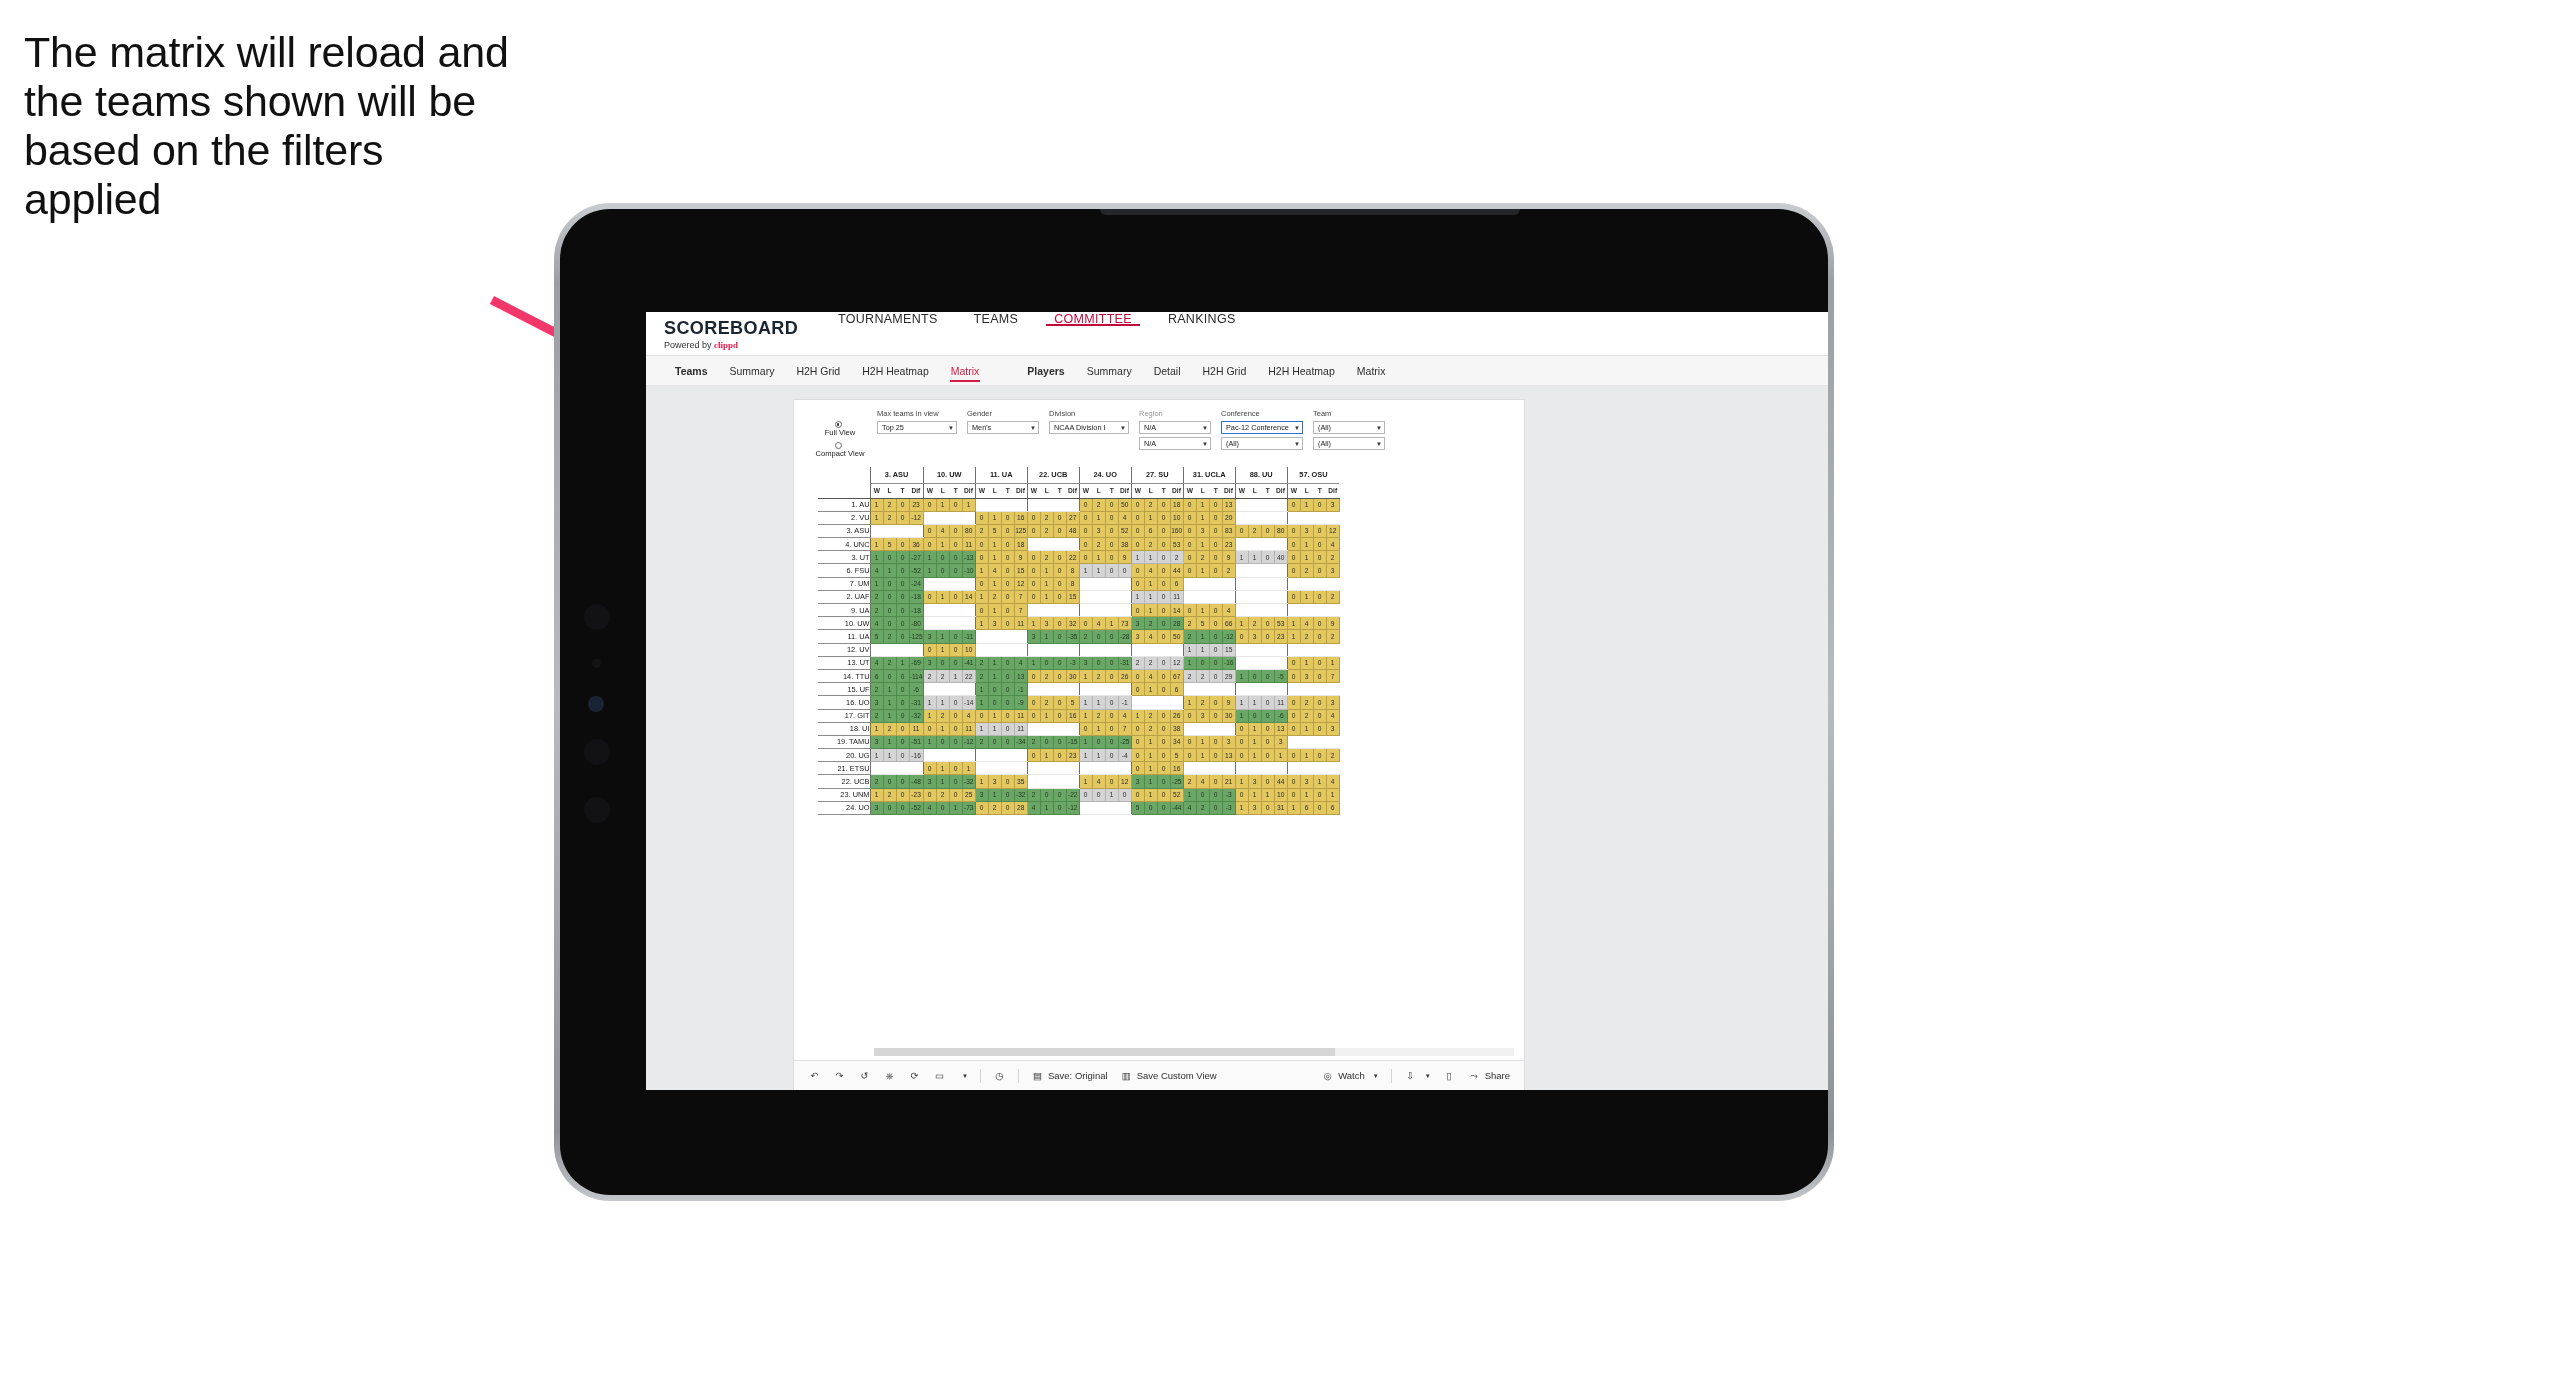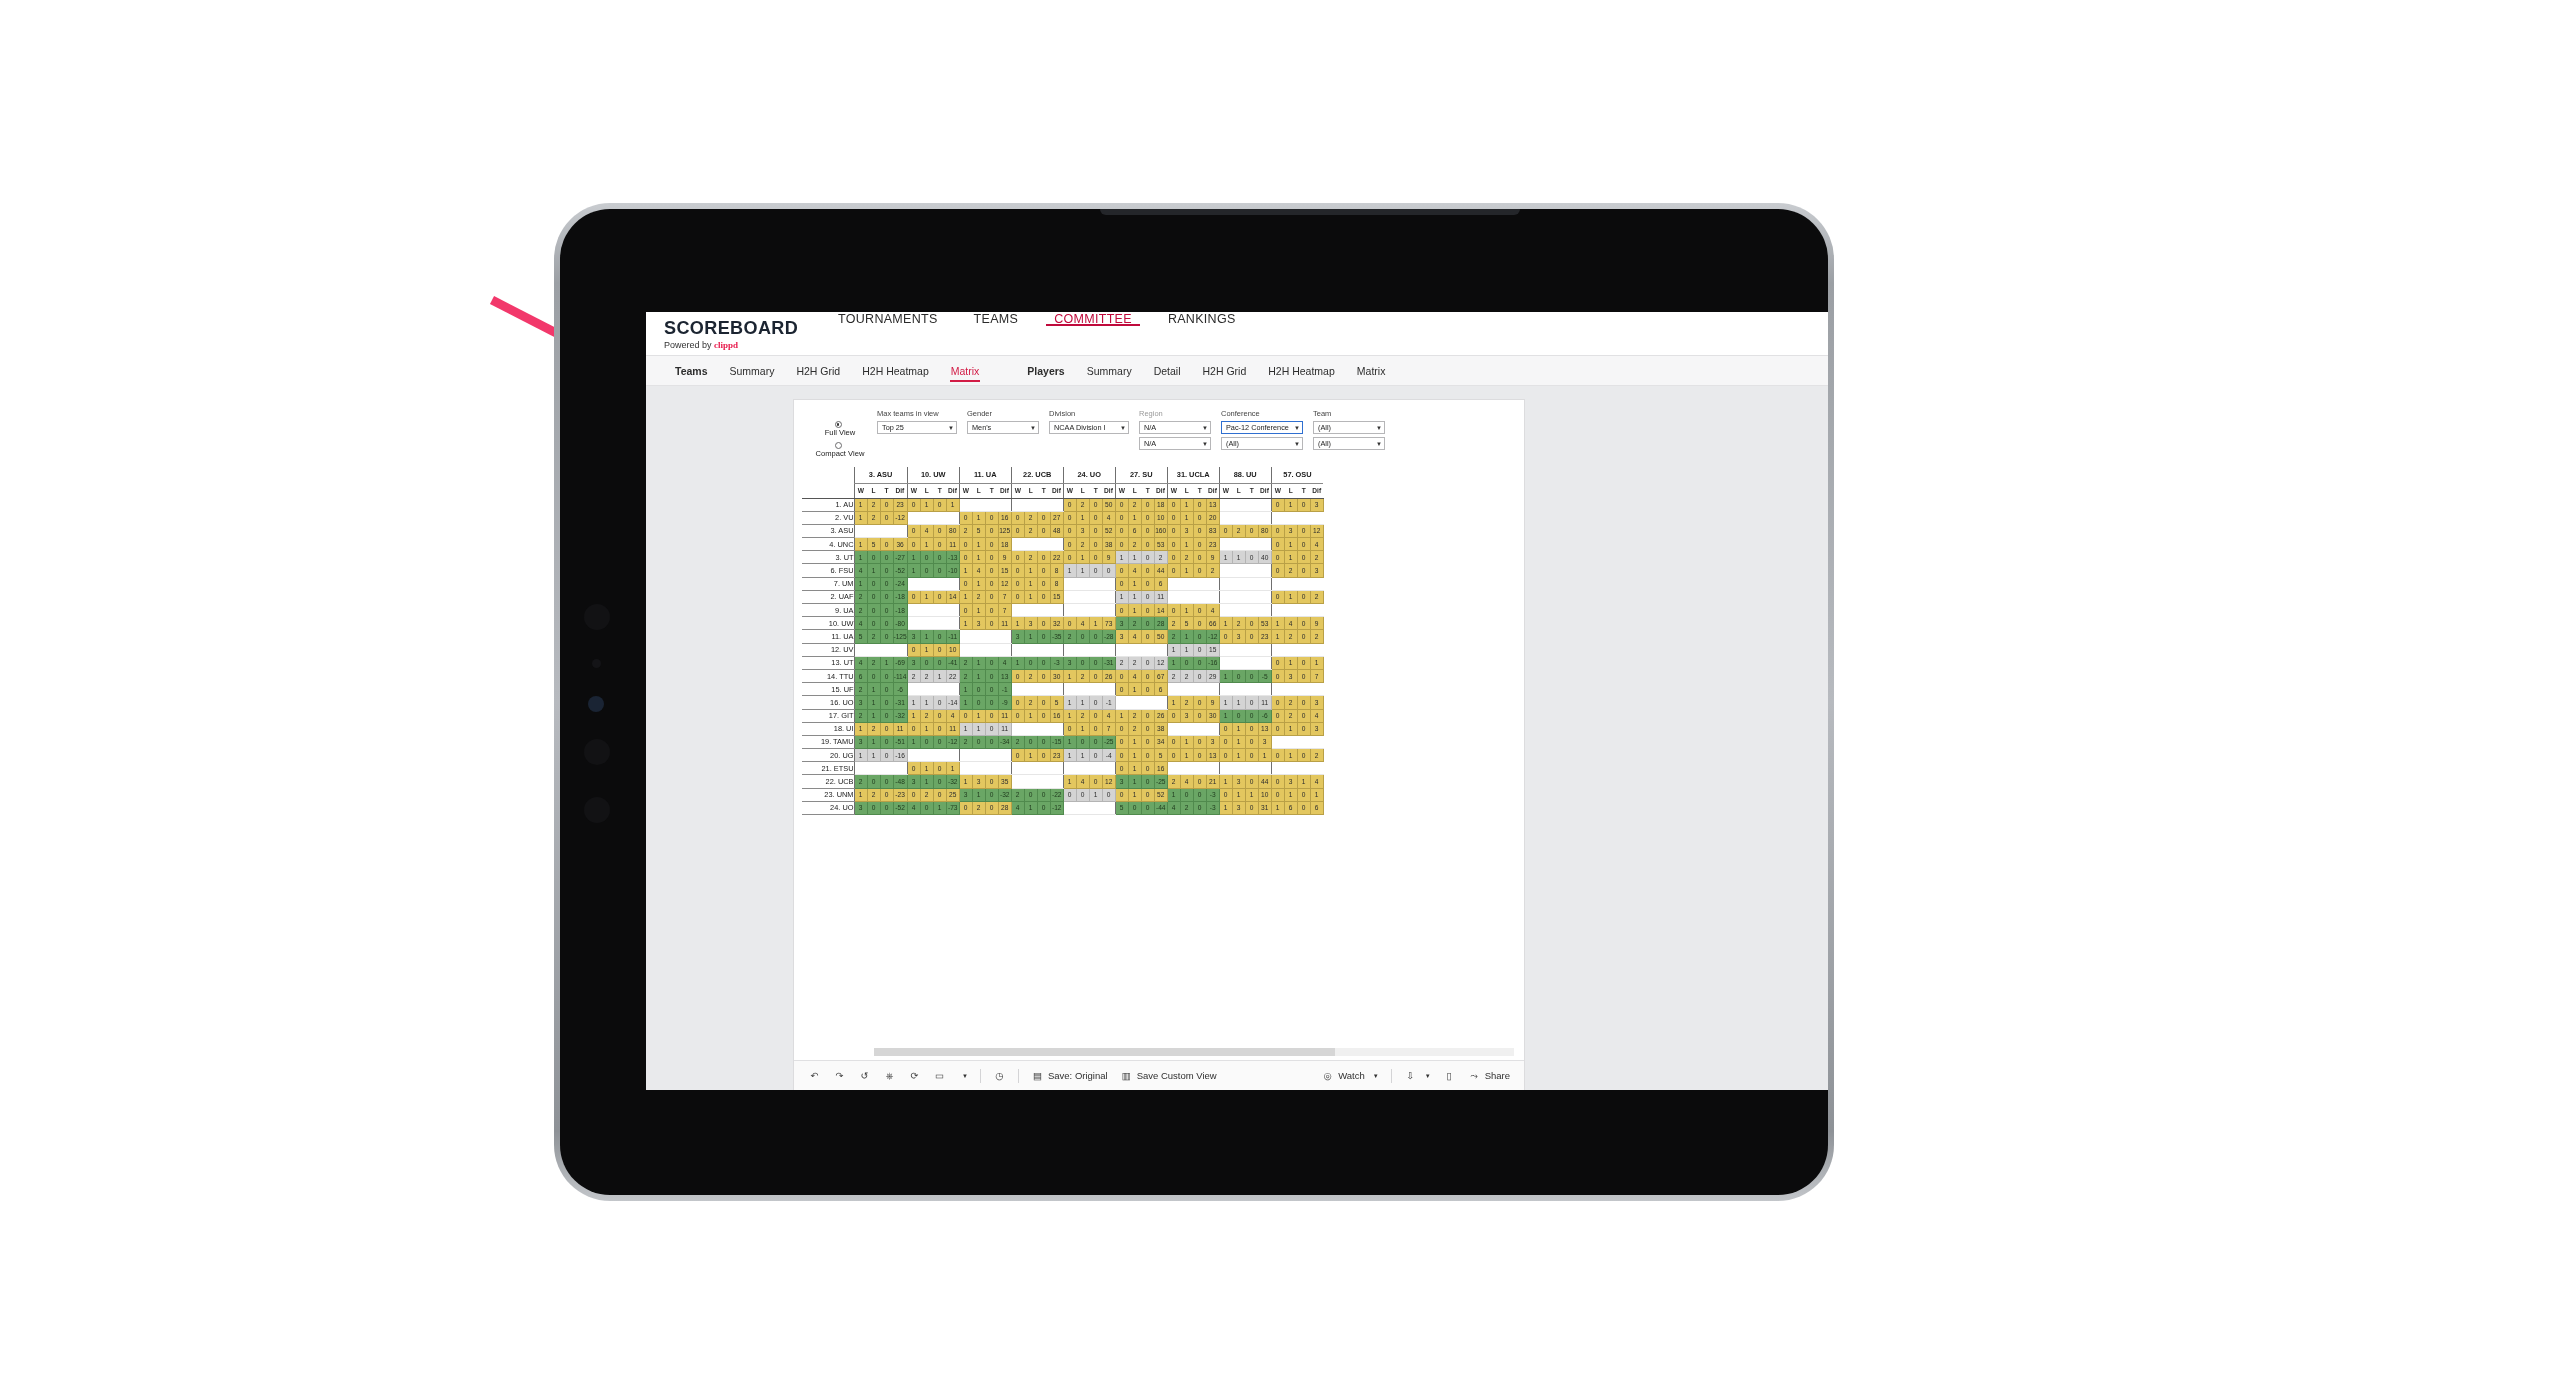--- a/index.html
+++ b/index.html
@@ -122,21 +122,21 @@
 
   .radios { width: 74px; padding-top: 12px; }
   .radio { display:flex; align-items:center; font-size:7.6px; color:#222; margin-bottom:5px;flex-direction:column; }
   .rdot {
     width:7px; height:7px; border-radius:50%; border:1px solid #6b6b6d;
     margin-right:4px; background:#fff; position:relative; flex:none;
   }
   .rdot.on::after{ content:""; position:absolute; inset:1.4px; border-radius:50%; background:#333; }
 
   
-  .gridwrap { flex: 1; overflow: hidden; padding: 0 8px; position: relative; }
+  .gridwrap { flex: 1; overflow: hidden; padding: 0 24px; position: relative; }
   table.matrix { border-collapse: collapse; table-layout: fixed; font-size: 7px;
                  font-family: "Liberation Sans", sans-serif; }
   table.matrix td, table.matrix th { padding: 0; }
   .col-label { width: 52px; }
   .cell { width: 13px; height: 13.2px; text-align: center; vertical-align: middle;
           font-size: 6.6px; color: #2c2c2c; border: 0.5px solid #cfc38a; }
   .cell.empty { background: #fff; border: 0 ; border-bottom: 0.5px solid #e6e6e6; }
   .cell.gold { background: #e3c75f; border-color: #b9a046; }
   .cell.green{ background: #6aa665; border-color: #508a4d; color:#1f3a1d; }
   .cell.grey { background: #d4d4d4; border-color: #b4b4b4; }
@@ -165,20 +165,21 @@
   .tb-ico { width:13px; height:13px; display:inline-flex; align-items:center; justify-content:center; color:#3a3a3a; }
   .tb-item { display:flex; align-items:center; gap:4px; white-space:nowrap; cursor:pointer;}
   .divider { width:1px; height:14px; background:#d4d4d6; }
   .spacer { flex: 1; }
 </style>
 </head>
 <body>
 
 <div class="stage">
 
+  <div class="annotation">The matrix will reload and the teams shown will be based on the filters applied</div>
 
   <svg class="arrow-svg" width="420" height="240" viewBox="0 0 420 240">
     <defs>
       <marker id="ah" markerWidth="7" markerHeight="7" refX="2" refY="3.5" orient="auto">
         <polygon points="0,0 7,3.5 0,7" fill="#f2386b"></polygon>
       </marker>
     </defs>
     <line x1="12" y1="10" x2="392" y2="205" stroke="#f2386b" stroke-width="9" marker-end="url(#ah)"></line>
   </svg>
 

